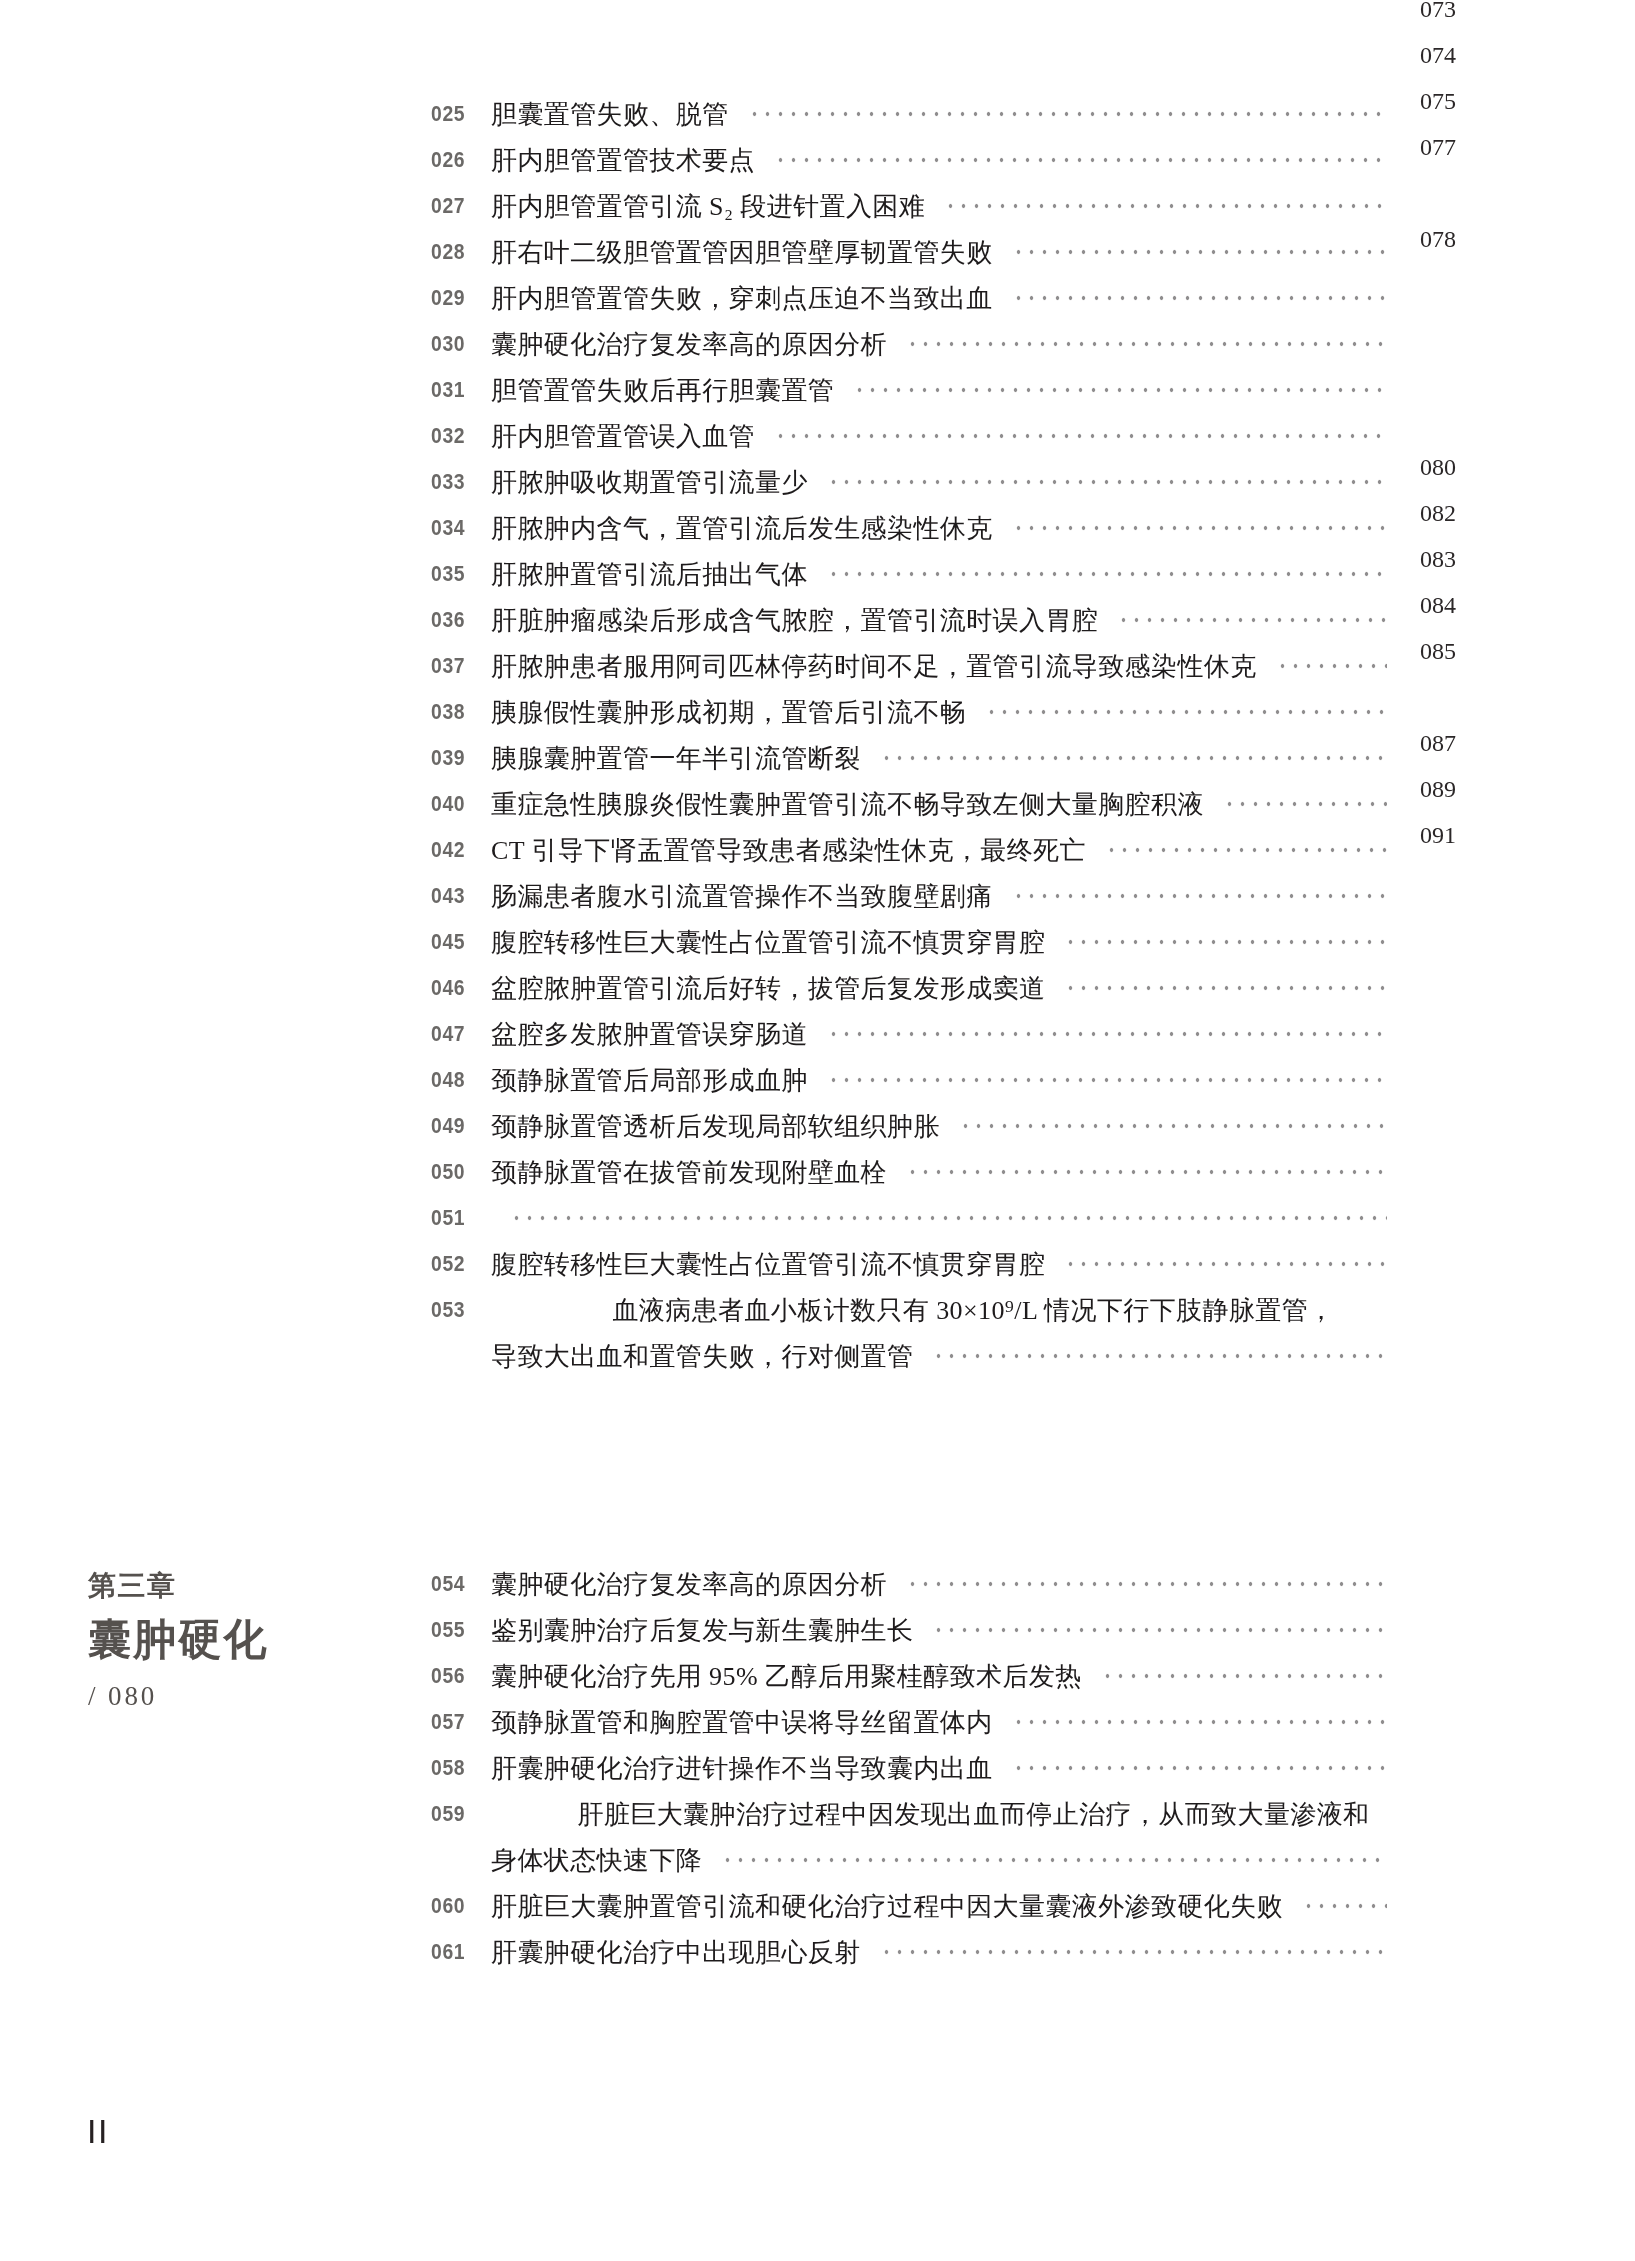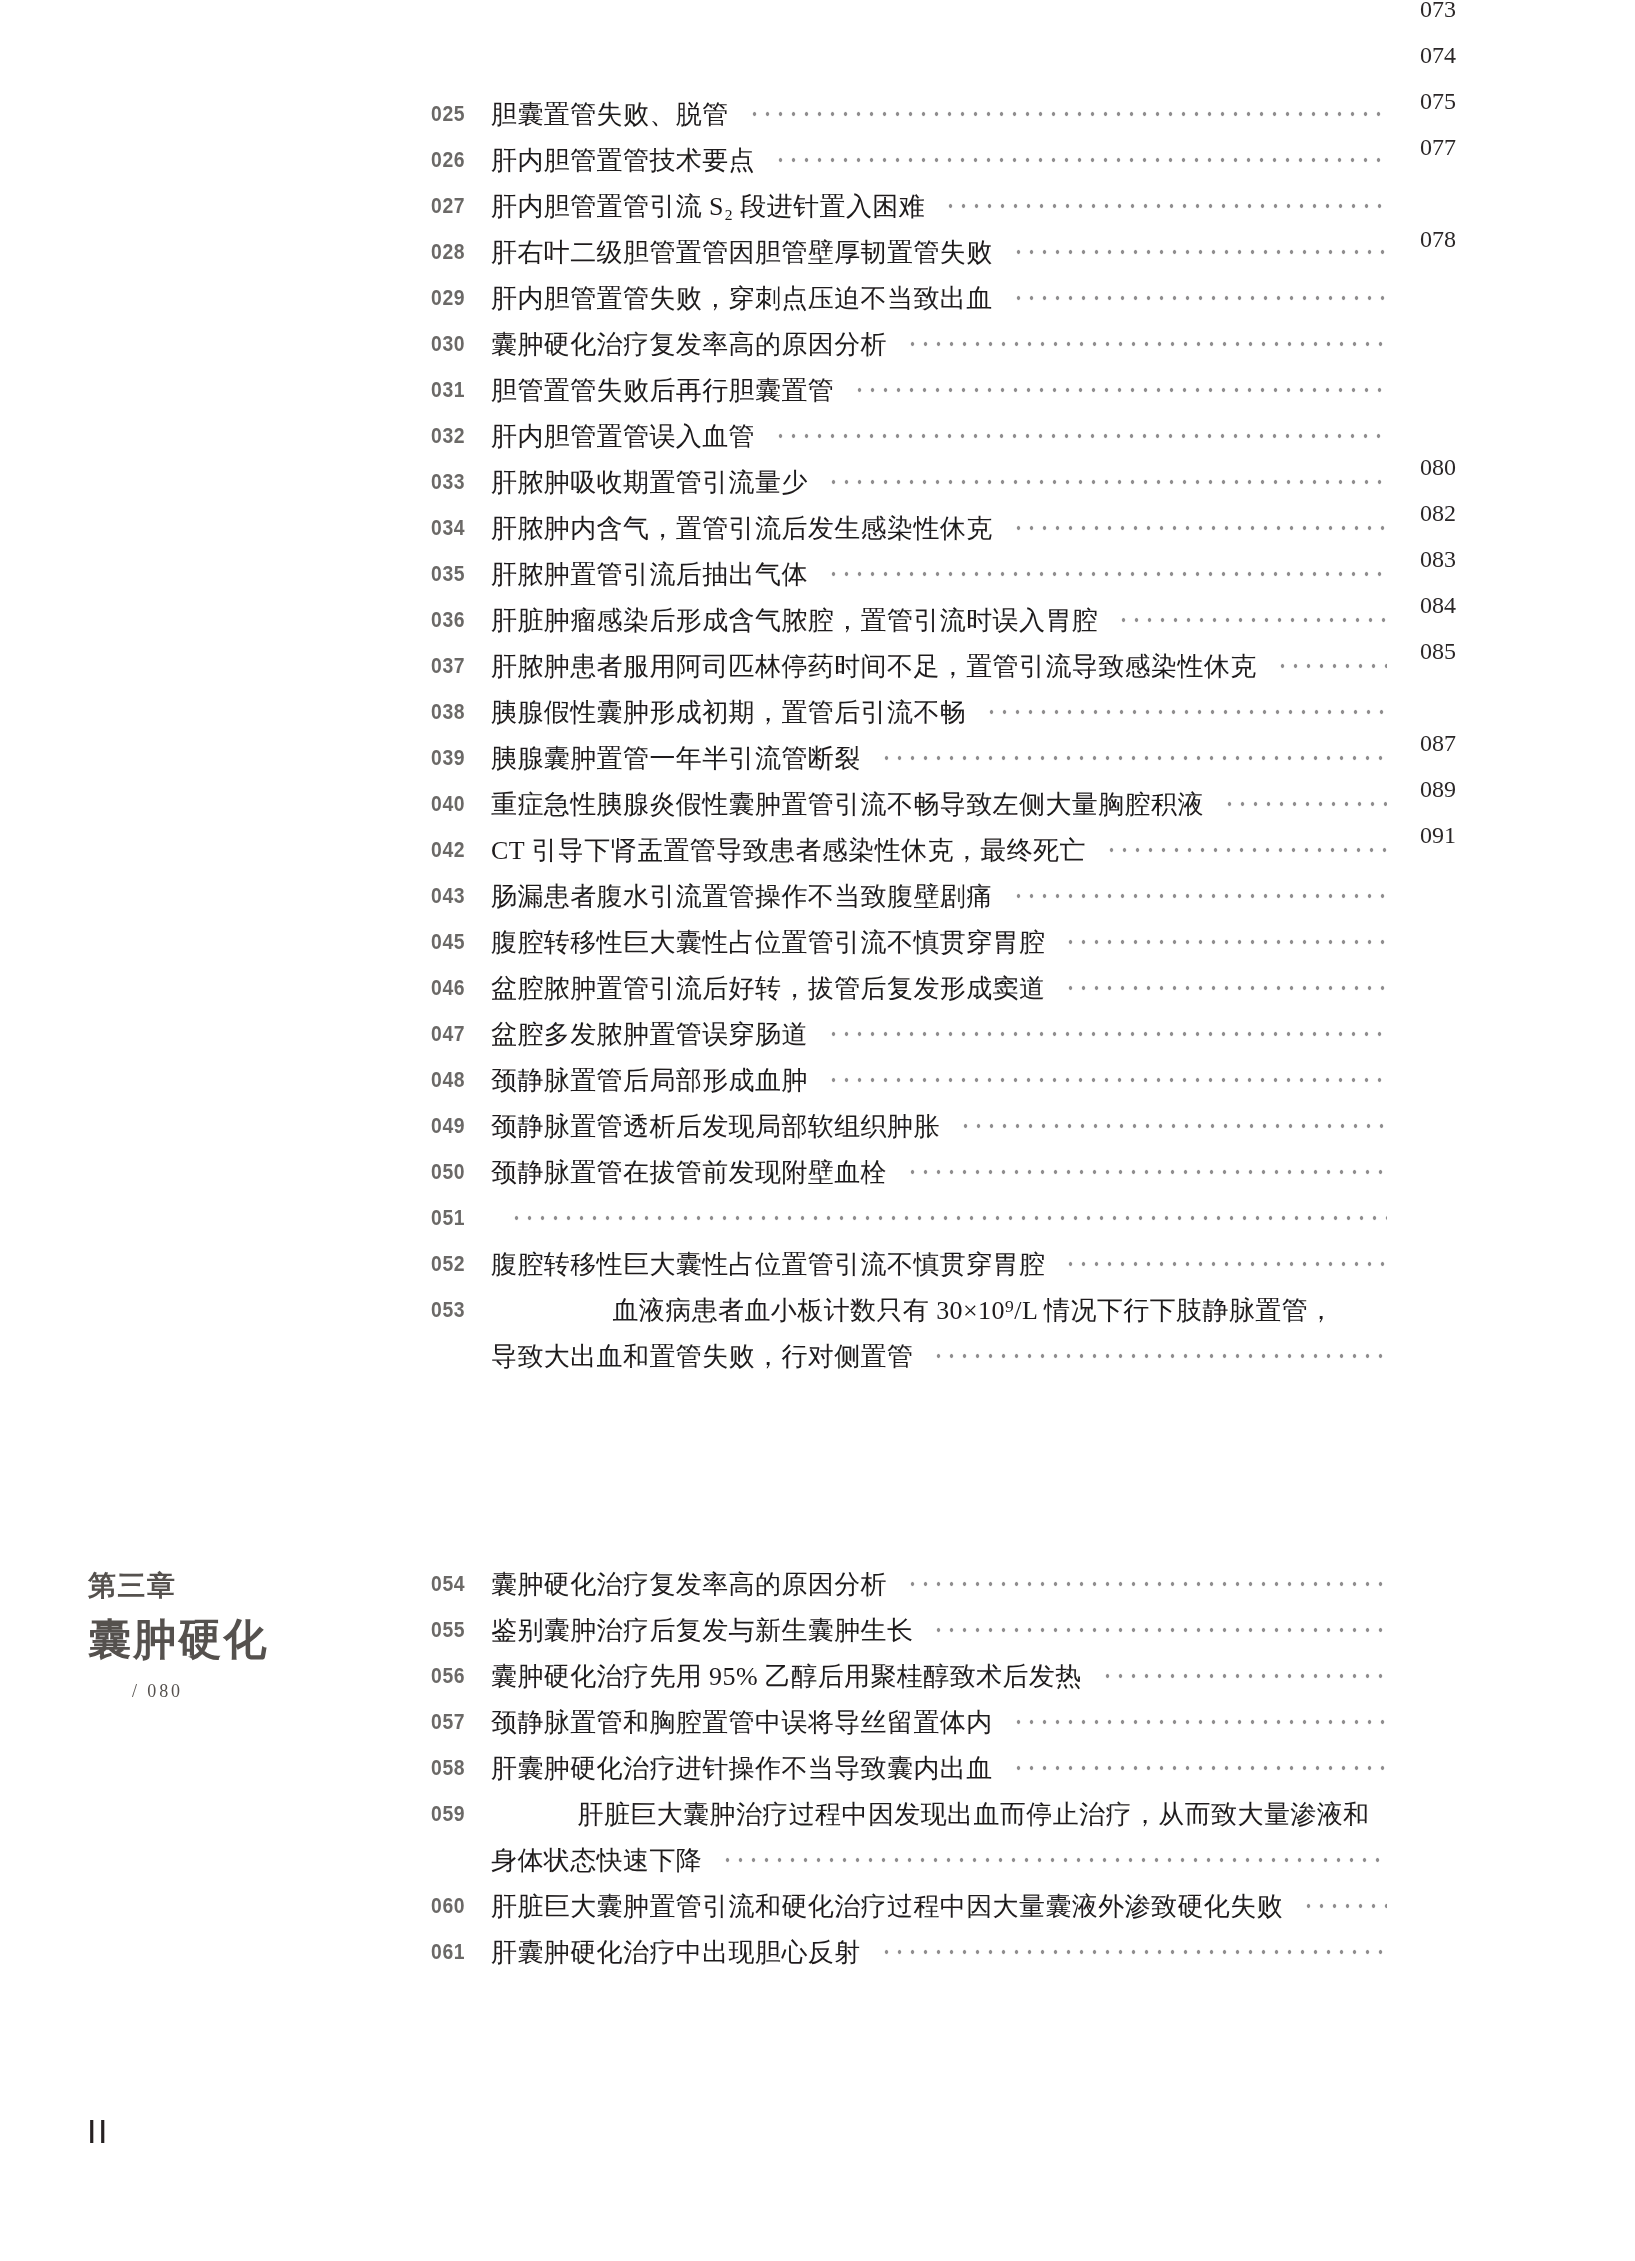--- a/index.html
+++ b/index.html
@@ -80,23 +80,22 @@
     letter-spacing: 1.5px;
   }
   .chapter-block .chap-title {
     margin-top: 5.9px;
     font-size: 43px;
     font-weight: 700;
     letter-spacing: 2.2px;
   }
   .chapter-block .chap-pageref {
     margin-top: 11.8px;
-    font-size: 18px;
+    font-size: 27px;
     letter-spacing: 2.9px;
-    margin-left: 44px;
   }
 
   
   .folio {
     position: absolute;
     left: 87px;
     top: 2112px;
     font-family: "Liberation Sans", "DejaVu Sans", sans-serif;
     font-size: 34px;
     font-weight: 400;

